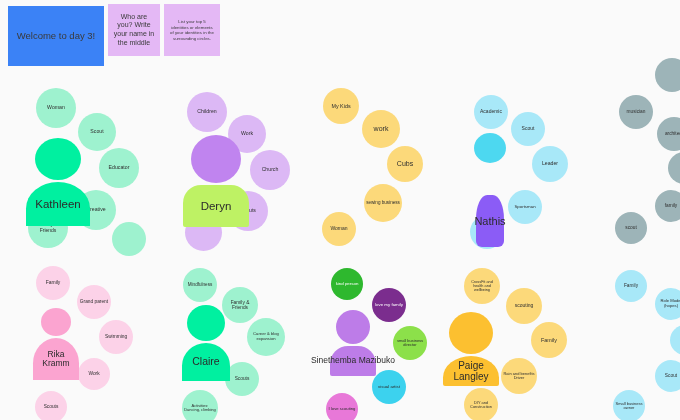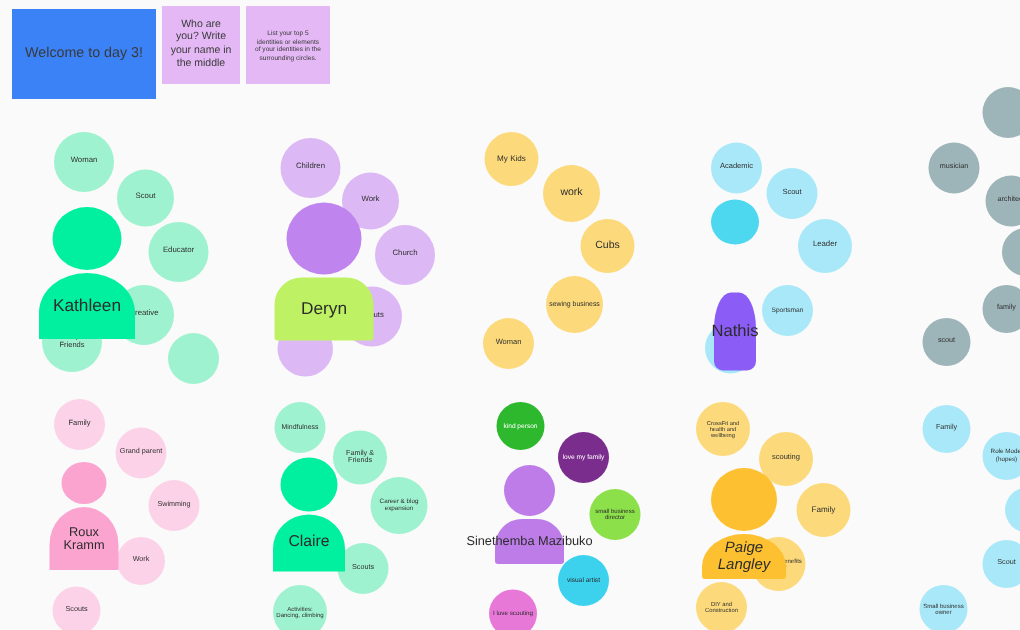--- a/index.html
+++ b/index.html
@@ -117,21 +117,21 @@
     <div class="bubble" style="left: 668px; top: 152px; width: 32px; height: 32px; font-size: 5px; background: rgb(157, 180, 184);"></div>
     <div class="bubble" style="left: 655px; top: 190px; width: 32px; height: 32px; font-size: 4.8px; background: rgb(157, 180, 184);">family</div>
     <div class="bubble" style="left: 615px; top: 212px; width: 32px; height: 32px; font-size: 4.8px; background: rgb(157, 180, 184);">scout</div>
     <div class="bubble" style="left: 36px; top: 266px; width: 34px; height: 34px; font-size: 5px; background: rgb(252, 210, 232);">Family</div>
     <div class="bubble" style="left: 77px; top: 285px; width: 34px; height: 34px; font-size: 4.8px; background: rgb(252, 210, 232);">Grand parent</div>
     <div class="bubble" style="left: 99px; top: 320px; width: 34px; height: 34px; font-size: 4.8px; background: rgb(252, 210, 232);">Swimming</div>
     <div class="bubble" style="left: 78px; top: 358px; width: 32px; height: 32px; font-size: 4.8px; background: rgb(252, 210, 232);">Work</div>
     <div class="bubble" style="left: 35px; top: 391px; width: 32px; height: 32px; font-size: 4.8px; background: rgb(252, 210, 232);">Scouts</div>
     <div class="person" style="left: 33px; top: 308px; width: 46px; height: 72px;">
       <div class="head" style="width: 30px; height: 28px; top: 0px; background: rgb(251, 164, 208);"></div>
-      <div class="body round-top" style="width: 46px; height: 42px; top: 30px; background: rgb(251, 164, 208); font-size: 8.5px;">Roux Kramm</div>
+      <div class="body round-top" style="width: 46px; height: 42px; top: 30px; background: rgb(251, 164, 208); font-size: 8.5px;">Rika Kramm</div>
     </div>
     <div class="bubble" style="left: 183px; top: 268px; width: 34px; height: 34px; font-size: 4.6px; background: rgb(158, 242, 207);">Mindfulness</div>
     <div class="bubble" style="left: 222px; top: 287px; width: 36px; height: 36px; font-size: 4.8px; background: rgb(158, 242, 207);">Family &amp; Friends</div>
     <div class="bubble" style="left: 247px; top: 318px; width: 38px; height: 38px; font-size: 4.2px; background: rgb(158, 242, 207);">Career &amp; blog expansion</div>
     <div class="bubble" style="left: 225px; top: 362px; width: 34px; height: 34px; font-size: 4.8px; background: rgb(158, 242, 207);">Scouts</div>
     <div class="bubble" style="left: 182px; top: 390px; width: 36px; height: 36px; font-size: 4px; background: rgb(158, 242, 207);">Activities: Dancing, climbing</div>
     <div class="person" style="left: 182px; top: 305px; width: 48px; height: 76px;">
       <div class="head" style="width: 38px; height: 36px; top: 0px; background: rgb(0, 240, 160);"></div>
       <div class="body round-top" style="width: 48px; height: 38px; top: 38px; background: rgb(0, 240, 160); font-size: 10.5px;">Claire</div>
     </div>
@@ -142,21 +142,21 @@
     <div class="bubble" style="left: 326px; top: 393px; width: 32px; height: 32px; font-size: 4.2px; background: rgb(232, 120, 216); color: rgb(43, 43, 43);">I love scouting</div>
     <div class="person" style="left: 330px; top: 310px; width: 46px; height: 66px;">
       <div class="head" style="width: 34px; height: 34px; top: 0px; background: rgb(189, 124, 232);"></div>
       <div class="body shoulders" style="width: 46px; height: 30px; top: 36px; background: rgb(189, 124, 232); font-size: 8.5px; overflow: visible; white-space: pre;">Sinethemba Mazibuko</div>
     </div>
     <div class="bubble" style="left: 464px; top: 268px; width: 36px; height: 36px; font-size: 3.8px; background: rgb(252, 217, 122);">CrossFit and health and wellbeing</div>
     <div class="bubble" style="left: 506px; top: 288px; width: 36px; height: 36px; font-size: 5px; background: rgb(252, 217, 122);">scouting</div>
     <div class="bubble" style="left: 531px; top: 322px; width: 36px; height: 36px; font-size: 5.4px; background: rgb(252, 217, 122);">Family</div>
     <div class="bubble" style="left: 501px; top: 358px; width: 36px; height: 36px; font-size: 4px; background: rgb(252, 217, 122);">Rain and benefits Driver</div>
     <div class="bubble" style="left: 464px; top: 388px; width: 34px; height: 34px; font-size: 3.9px; background: rgb(252, 217, 122);">DIY and Construction</div>
-    <div class="person" style="left: 468px; top: 312px; width: 56px; height: 74px; font-style: italic;">
+    <div class="person" style="left: 443px; top: 312px; width: 56px; height: 74px;">
       <div class="head" style="width: 44px; height: 42px; top: 0px; background: rgb(252, 192, 48);"></div>
       <div class="body dome" style="width: 56px; height: 30px; top: 44px; background: rgb(252, 192, 48); font-size: 10px;">Paige Langley</div>
     </div>
     <div class="bubble" style="left: 615px; top: 270px; width: 32px; height: 32px; font-size: 4.8px; background: rgb(168, 232, 248);">Family</div>
     <div class="bubble" style="left: 655px; top: 288px; width: 32px; height: 32px; font-size: 4.2px; background: rgb(168, 232, 248);">Role Model (hopes)</div>
     <div class="bubble" style="left: 670px; top: 325px; width: 30px; height: 30px; font-size: 4.6px; background: rgb(168, 232, 248);"></div>
     <div class="bubble" style="left: 655px; top: 360px; width: 32px; height: 32px; font-size: 4.8px; background: rgb(168, 232, 248);">Scout</div>
     <div class="bubble" style="left: 613px; top: 390px; width: 32px; height: 32px; font-size: 4px; background: rgb(168, 232, 248);">Small business owner</div>
   </div>
 

